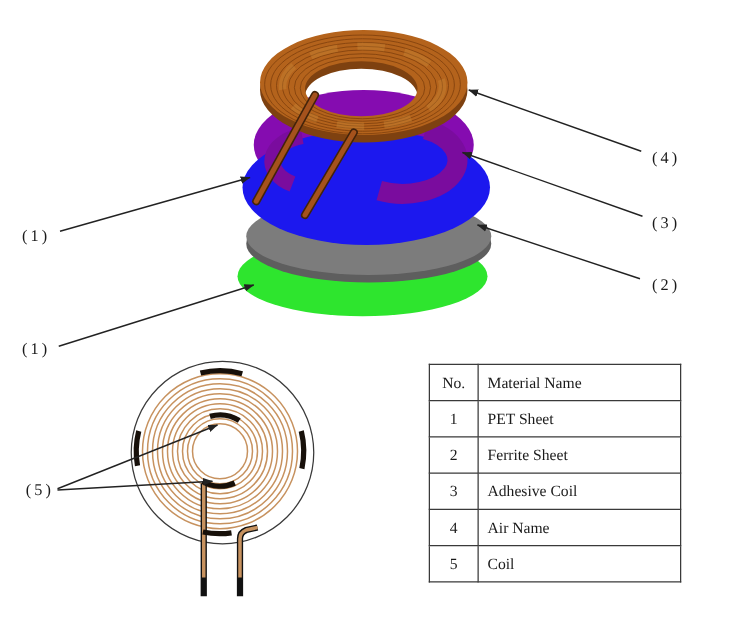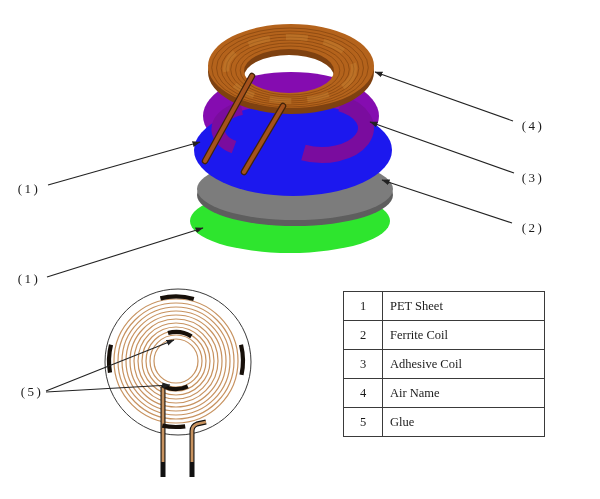--- a/index.html
+++ b/index.html
@@ -116,35 +116,39 @@
   <div class="callout c1a">(1)</div>
   <div class="callout c1b">(1)</div>
   <div class="callout c5">(5)</div>
   <div class="callout c4">(4)</div>
   <div class="callout c3">(3)</div>
   <div class="callout c2">(2)</div>
 
   <table class="materials">
     <tbody>
       <tr>
+        <td class="no">No.</td>
+        <td class="name">Material Name</td>
+      </tr>
+      <tr>
         <td class="no">1</td>
         <td class="name">PET Sheet</td>
       </tr>
       <tr>
         <td class="no">2</td>
-        <td class="name">Ferrite Coil</td>
+        <td class="name">Ferrite Sheet</td>
       </tr>
       <tr>
         <td class="no">3</td>
         <td class="name">Adhesive Coil</td>
       </tr>
       <tr>
         <td class="no">4</td>
         <td class="name">Air Name</td>
       </tr>
       <tr>
         <td class="no">5</td>
-        <td class="name">Glue</td>
+        <td class="name">Coil</td>
       </tr>
     </tbody>
   </table>
 
 </div>
 
 </body></html>

